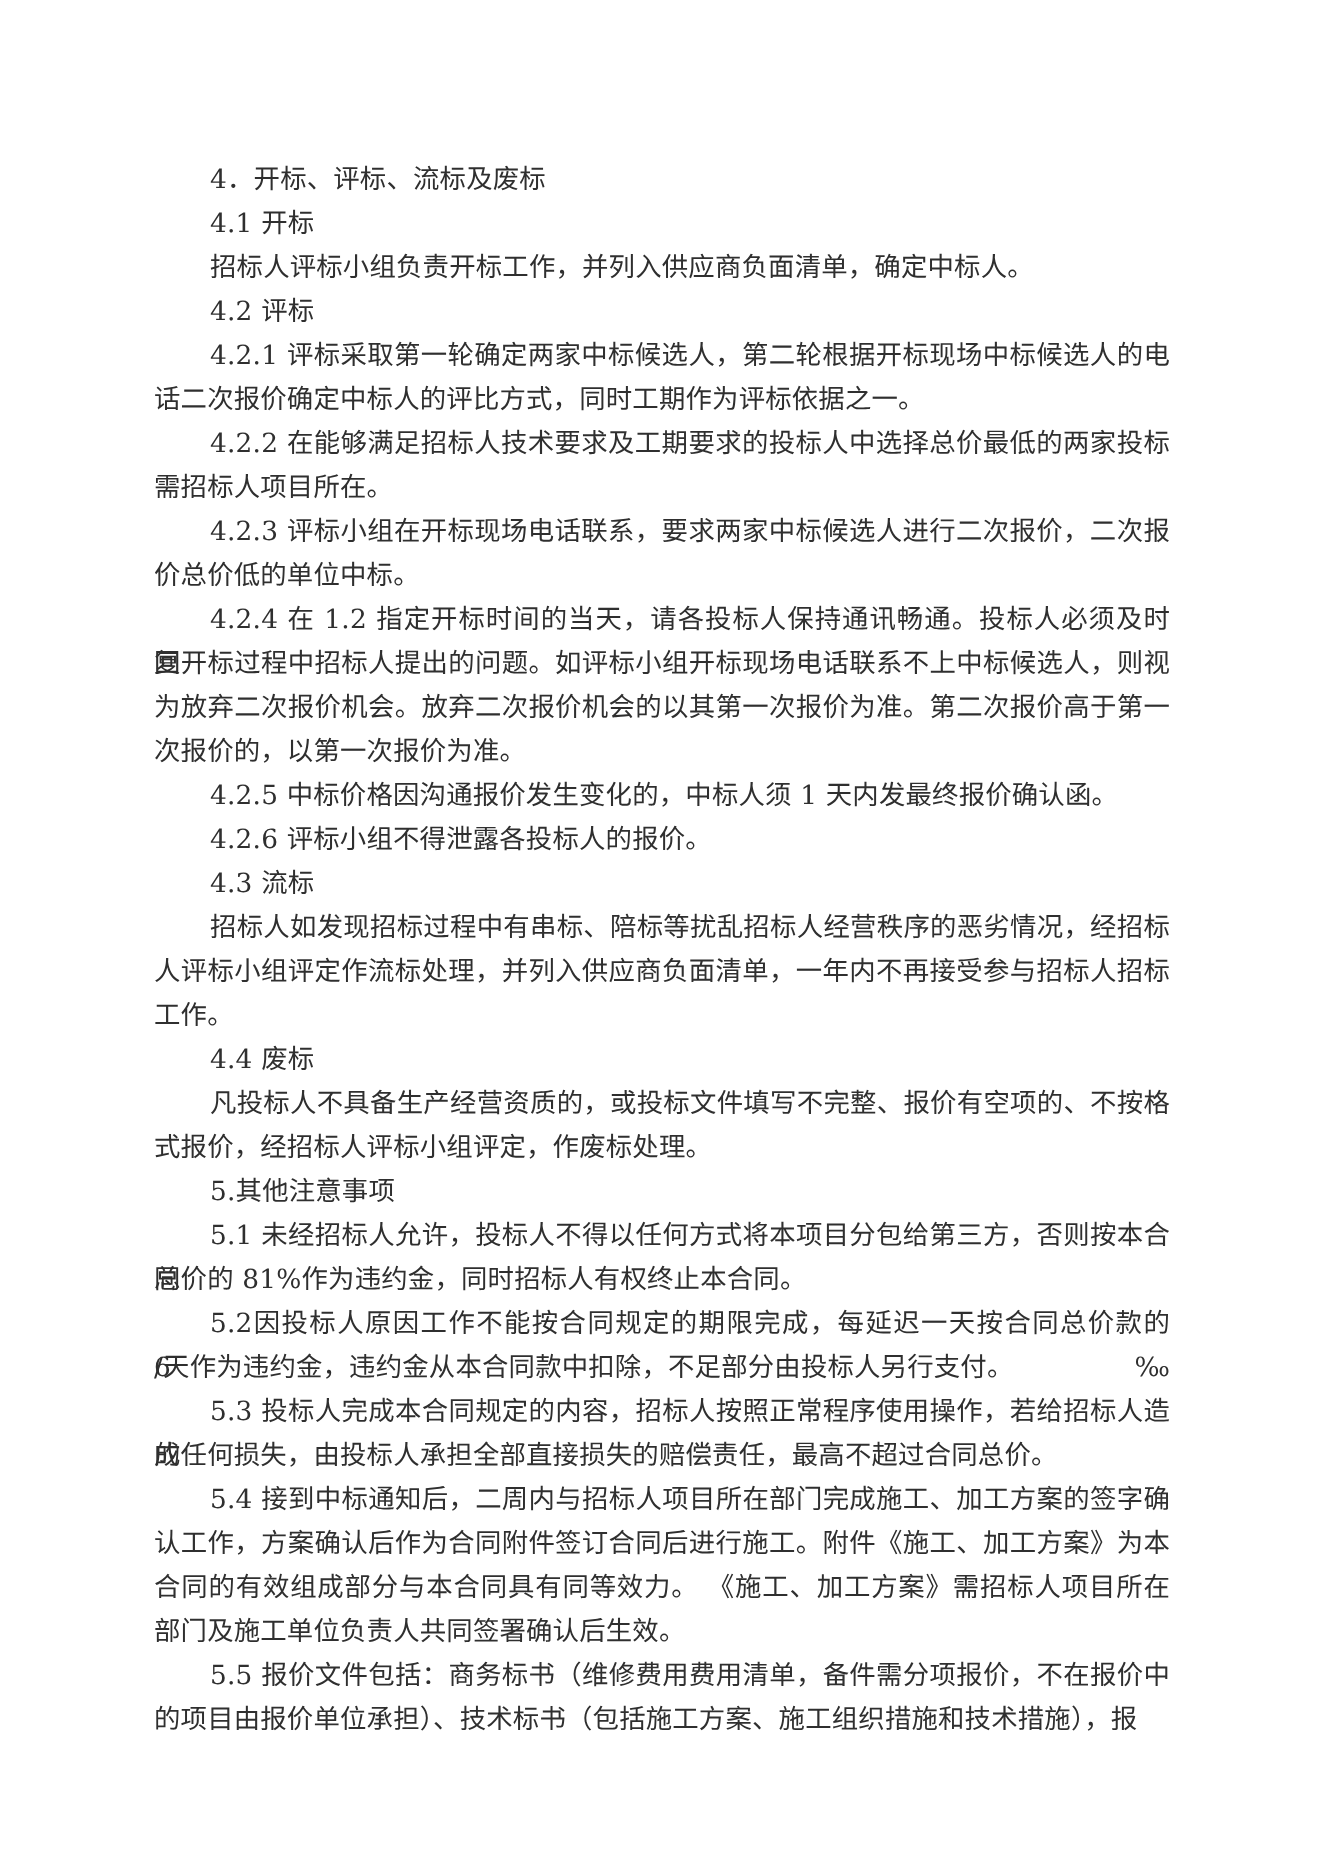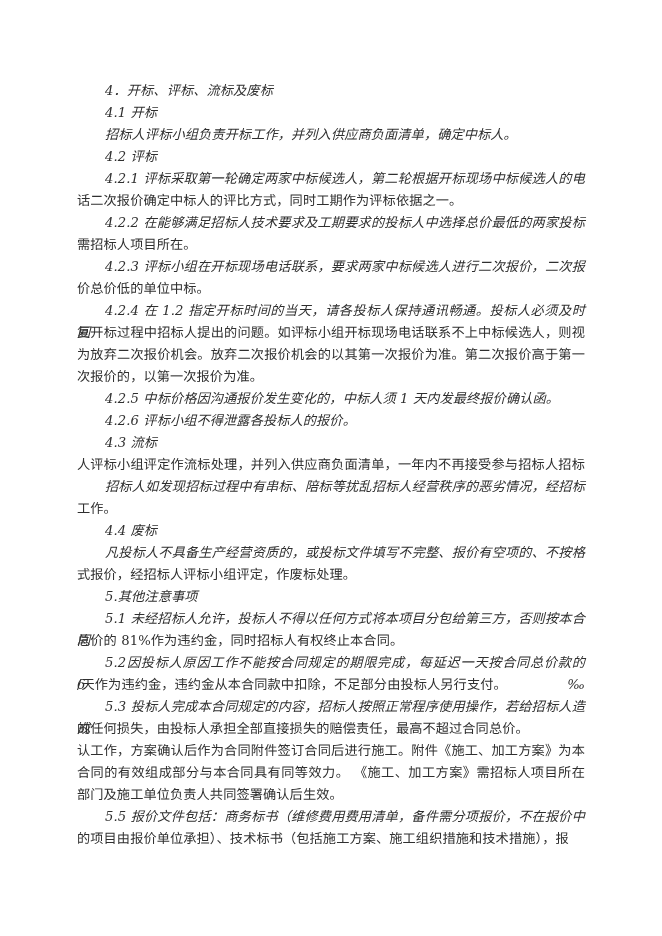--- a/index.html
+++ b/index.html
@@ -40,21 +40,20 @@
     line-height: 22px;
     height: 22px;
     white-space: pre;
     letter-spacing: 0.1px;
     color: #2f2f2f;
     text-align: left;
   }
   
   .ln.indent {
     text-indent: 28px;
-    font-style: italic;
   }
   
   .ln.just {
     white-space: normal;
     text-align: justify;
     text-align-last: justify;
     word-break: break-all;
   }
   .ln.just.indent {
     text-indent: 28px;
@@ -104,22 +103,22 @@
       <div class="para">
         <span class="ln indent">4.2.5 中标价格因沟通报价发生变化的，中标人须 1 天内发最终报价确认函。</span>
       </div>
       <div class="para">
         <span class="ln indent">4.2.6 评标小组不得泄露各投标人的报价。</span>
       </div>
       <div class="para">
         <span class="ln indent">4.3 流标</span>
       </div>
       <div class="para">
+        <span class="ln indent just">招标人如发现招标过程中有串标、陪标等扰乱招标人经营秩序的恶劣情况，经招标</span>
         <span class="ln just">人评标小组评定作流标处理，并列入供应商负面清单，一年内不再接受参与招标人招标</span>
-        <span class="ln indent just">招标人如发现招标过程中有串标、陪标等扰乱招标人经营秩序的恶劣情况，经招标</span>
         <span class="ln last">工作。</span>
       </div>
       <div class="para">
         <span class="ln indent">4.4 废标</span>
       </div>
       <div class="para">
         <span class="ln indent just">凡投标人不具备生产经营资质的，或投标文件填写不完整、报价有空项的、不按格</span>
         <span class="ln last">式报价，经招标人评标小组评定，作废标处理。</span>
       </div>
       <div class="para">
@@ -131,20 +130,21 @@
       </div>
       <div class="para">
         <span class="ln indent just">5.2因投标人原因工作不能按合同规定的期限完成，每延迟一天按合同总价款的6‰</span>
         <span class="ln last">/天作为违约金，违约金从本合同款中扣除，不足部分由投标人另行支付。</span>
       </div>
       <div class="para">
         <span class="ln indent just">5.3 投标人完成本合同规定的内容，招标人按照正常程序使用操作，若给招标人造成</span>
         <span class="ln last">的任何损失，由投标人承担全部直接损失的赔偿责任，最高不超过合同总价。</span>
       </div>
       <div class="para">
+        <span class="ln indent just">5.4 接到中标通知后，二周内与招标人项目所在部门完成施工、加工方案的签字确</span>
         <span class="ln just">认工作，方案确认后作为合同附件签订合同后进行施工。附件《施工、加工方案》为本</span>
         <span class="ln just">合同的有效组成部分与本合同具有同等效力。 《施工、加工方案》需招标人项目所在</span>
         <span class="ln last">部门及施工单位负责人共同签署确认后生效。</span>
       </div>
       <div class="para">
         <span class="ln indent just">5.5 报价文件包括：商务标书（维修费用费用清单，备件需分项报价，不在报价中</span>
         <span class="ln last">的项目由报价单位承担）、技术标书（包括施工方案、施工组织措施和技术措施），报</span>
       </div>
     </div>
 </div>

